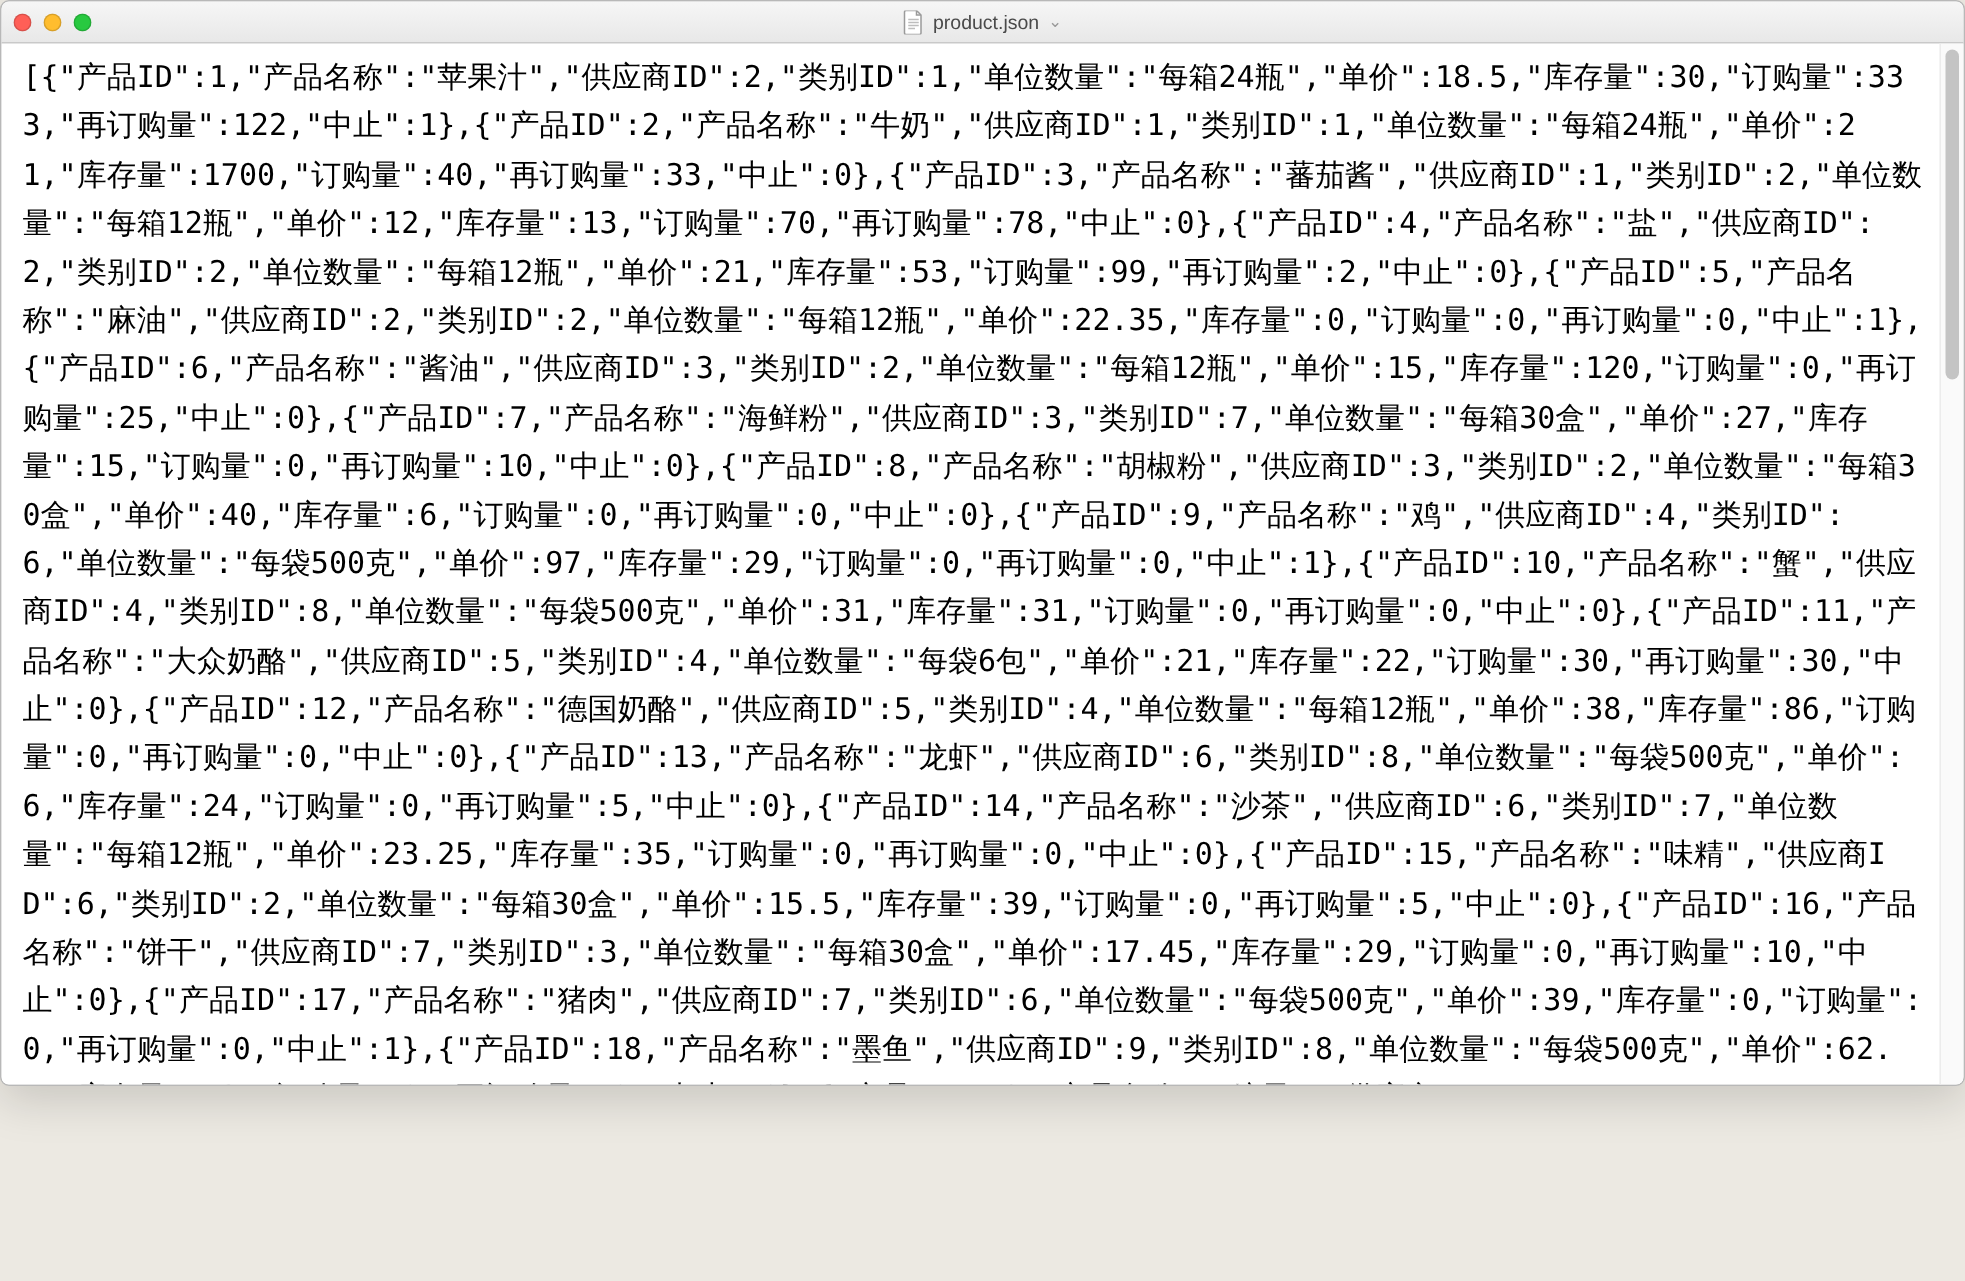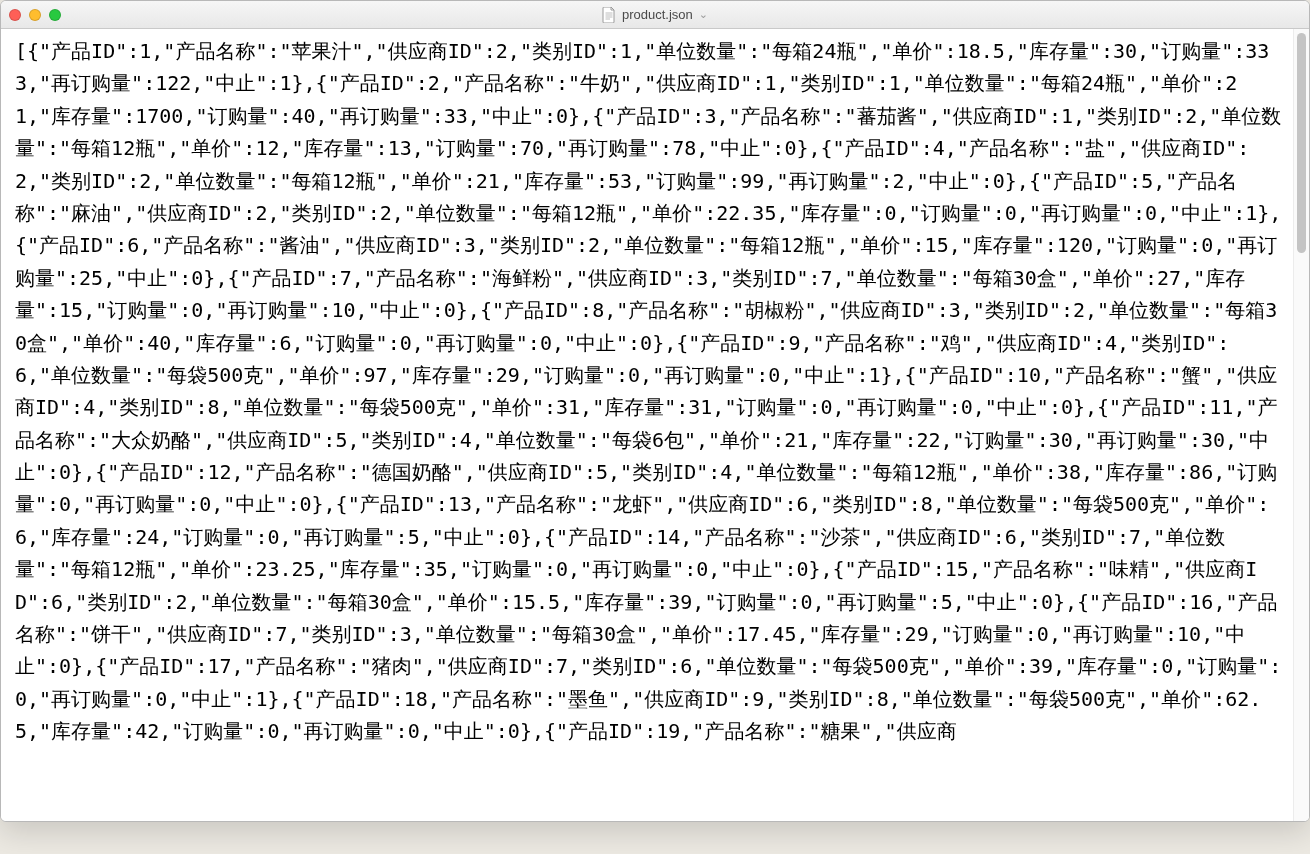--- a/index.html
+++ b/index.html
@@ -1,18 +1,18 @@
 <!DOCTYPE html>
 <html><head>
 <meta charset="utf-8">
 <style>
   * { margin: 0; padding: 0; box-sizing: border-box; }
   html, body { width: 1310px; height: 854px; overflow: hidden; background: #ece9e2; font-family: -apple-system, "Helvetica Neue", Arial, sans-serif; }
   .window {
-    width: 1310px; height: 822px;
+    width: 1310px; height: 724px;
     background: #ffffff;
     border: 1px solid #b8b8b8;
     border-radius: 6px;
     display: flex; flex-direction: column;
     box-shadow: 0 10px 30px rgba(0,0,0,0.15);
     overflow: hidden;
   }
   .titlebar {
     height: 28px;
     background: linear-gradient(#f6f6f6, #e8e8e8);

